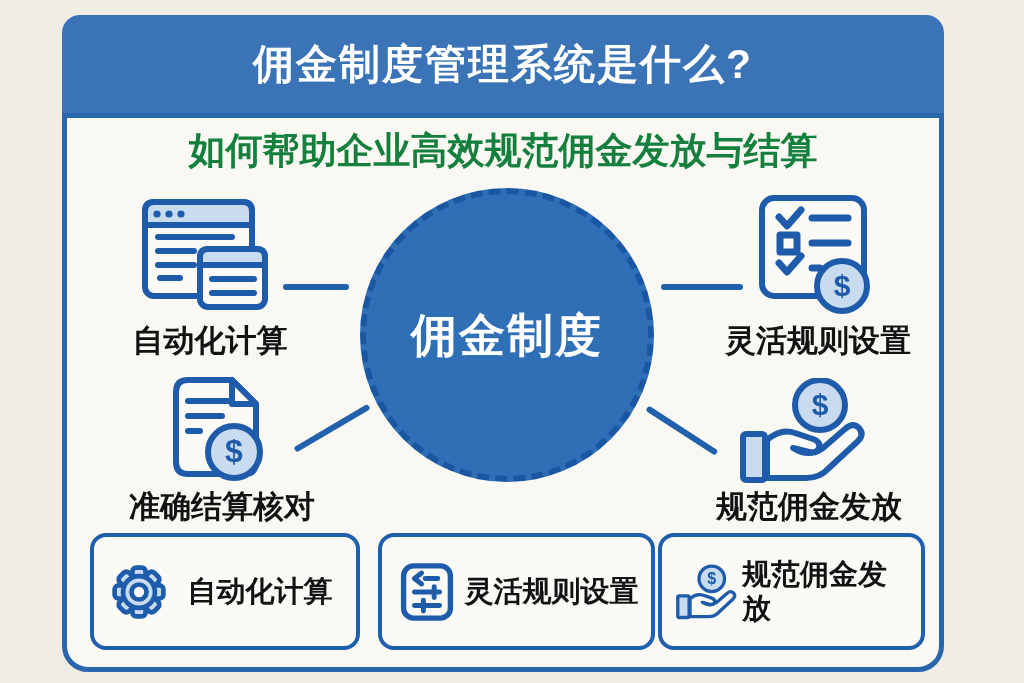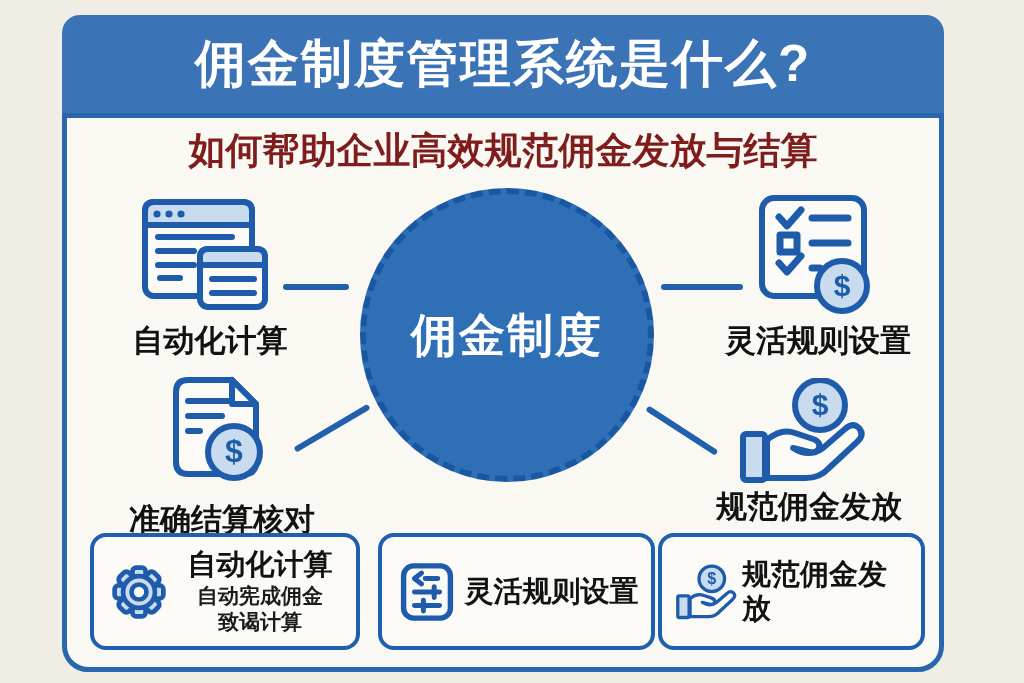--- a/index.html
+++ b/index.html
@@ -10,30 +10,30 @@
     font-family:"Liberation Sans","DejaVu Sans",sans-serif;
     color:#141414;
   }
   
   .header{
     position:absolute;left:62px;top:15px;width:882px;height:98px;
     background:#3a74b7;border-radius:18px 18px 0 0;
     display:flex;align-items:center;justify-content:center;
   }
   .header h1{
-    margin:0;color:#ffffff;font-size:51px;font-weight:800;letter-spacing:2px;
+    margin:0;color:#ffffff;font-size:41px;font-weight:800;letter-spacing:2px;
   }
   
   .panel{
     position:absolute;left:62px;top:113px;width:882px;height:559px;
     background:#f9f8f3;border:5px solid #2a66ae;border-radius:0 0 26px 26px;
   }
   .subtitle{
     position:absolute;left:62px;top:126px;width:882px;
-    text-align:center;font-size:37px;font-weight:800;color:#7f1d1d;
+    text-align:center;font-size:37px;font-weight:800;color:#15803d;
   }
   
   .circle{
     position:absolute;left:360px;top:188px;width:294px;height:294px;
     background:#2f6fb6;border:6px dashed #1a57a3;border-radius:50%;
     display:flex;flex-direction:column;align-items:center;justify-content:center;
   }
   .circle .line{color:#ffffff;font-size:46px;font-weight:800;line-height:1.32;letter-spacing:2px;}
   
   .connector{position:absolute;height:6px;background:#2160ac;border-radius:3px;}
@@ -42,21 +42,21 @@
   .c-bl{left:295px;top:447px;width:86px;transform:rotate(-30.5deg);transform-origin:left center;}
   .c-br{left:647px;top:405px;width:83px;transform:rotate(33deg);transform-origin:left center;}
   
   .f-icon{position:absolute;}
   .f-label{position:absolute;text-align:center;font-size:31px;font-weight:800;color:#121212;}
   .tl-icon{left:142px;top:198px;}
   .tl-label{left:105px;top:320px;width:210px;}
   .tr-icon{left:752px;top:194px;}
   .tr-label{left:712px;top:320px;width:212px;}
   .bl-icon{left:170px;top:376px;}
-  .bl-label{left:116px;top:486px;width:212px;margin-top:13px;}
+  .bl-label{left:116px;top:486px;width:212px;}
   .br-icon{left:733px;top:378px;}
   .br-label{left:703px;top:486px;width:212px;}
   
   .card{
     position:absolute;top:533px;height:117px;
     background:#fbfaf6;border:4px solid #1e5fae;border-radius:16px;
     display:flex;align-items:center;padding:0 8px 0 12px;
   }
   .card-1{left:90px;width:270px;}
   .card-2{left:378px;width:277px;}
@@ -162,22 +162,20 @@
           <rect x="25" y="6" width="14" height="52" rx="4"></rect>
           <rect x="6" y="25" width="52" height="14" rx="4" transform="rotate(45 32 32)"></rect>
           <rect x="6" y="25" width="52" height="14" rx="4" transform="rotate(-45 32 32)"></rect>
         </g>
         <circle cx="32" cy="32" r="17" fill="#c9dcef" stroke="#1e5cab" stroke-width="5"></circle>
         <circle cx="32" cy="32" r="8" fill="#fbfaf6" stroke="#1e5cab" stroke-width="5"></circle>
       </svg>
     </div>
     <div class="text-box">
       <div class="card-title">自动化计算</div>
-      <div class="card-desc">自动宪成佣金
-致谒计算</div>
     </div>
   </div>
 
   <div class="card card-2">
     <div class="icon-box">
       <svg width="54" height="60" viewBox="0 0 60 66">
         <rect x="4" y="4" width="52" height="58" rx="11" fill="#fbfaf6" stroke="#1e5cab" stroke-width="6"></rect>
         <g fill="none" stroke="#1e5cab" stroke-width="5.5" stroke-linecap="round" stroke-linejoin="round">
           <path d="M28 18 H42 M24 12 l-8 6 8 6"></path>
           <path d="M16 33 H44 M38 27 v12"></path>

